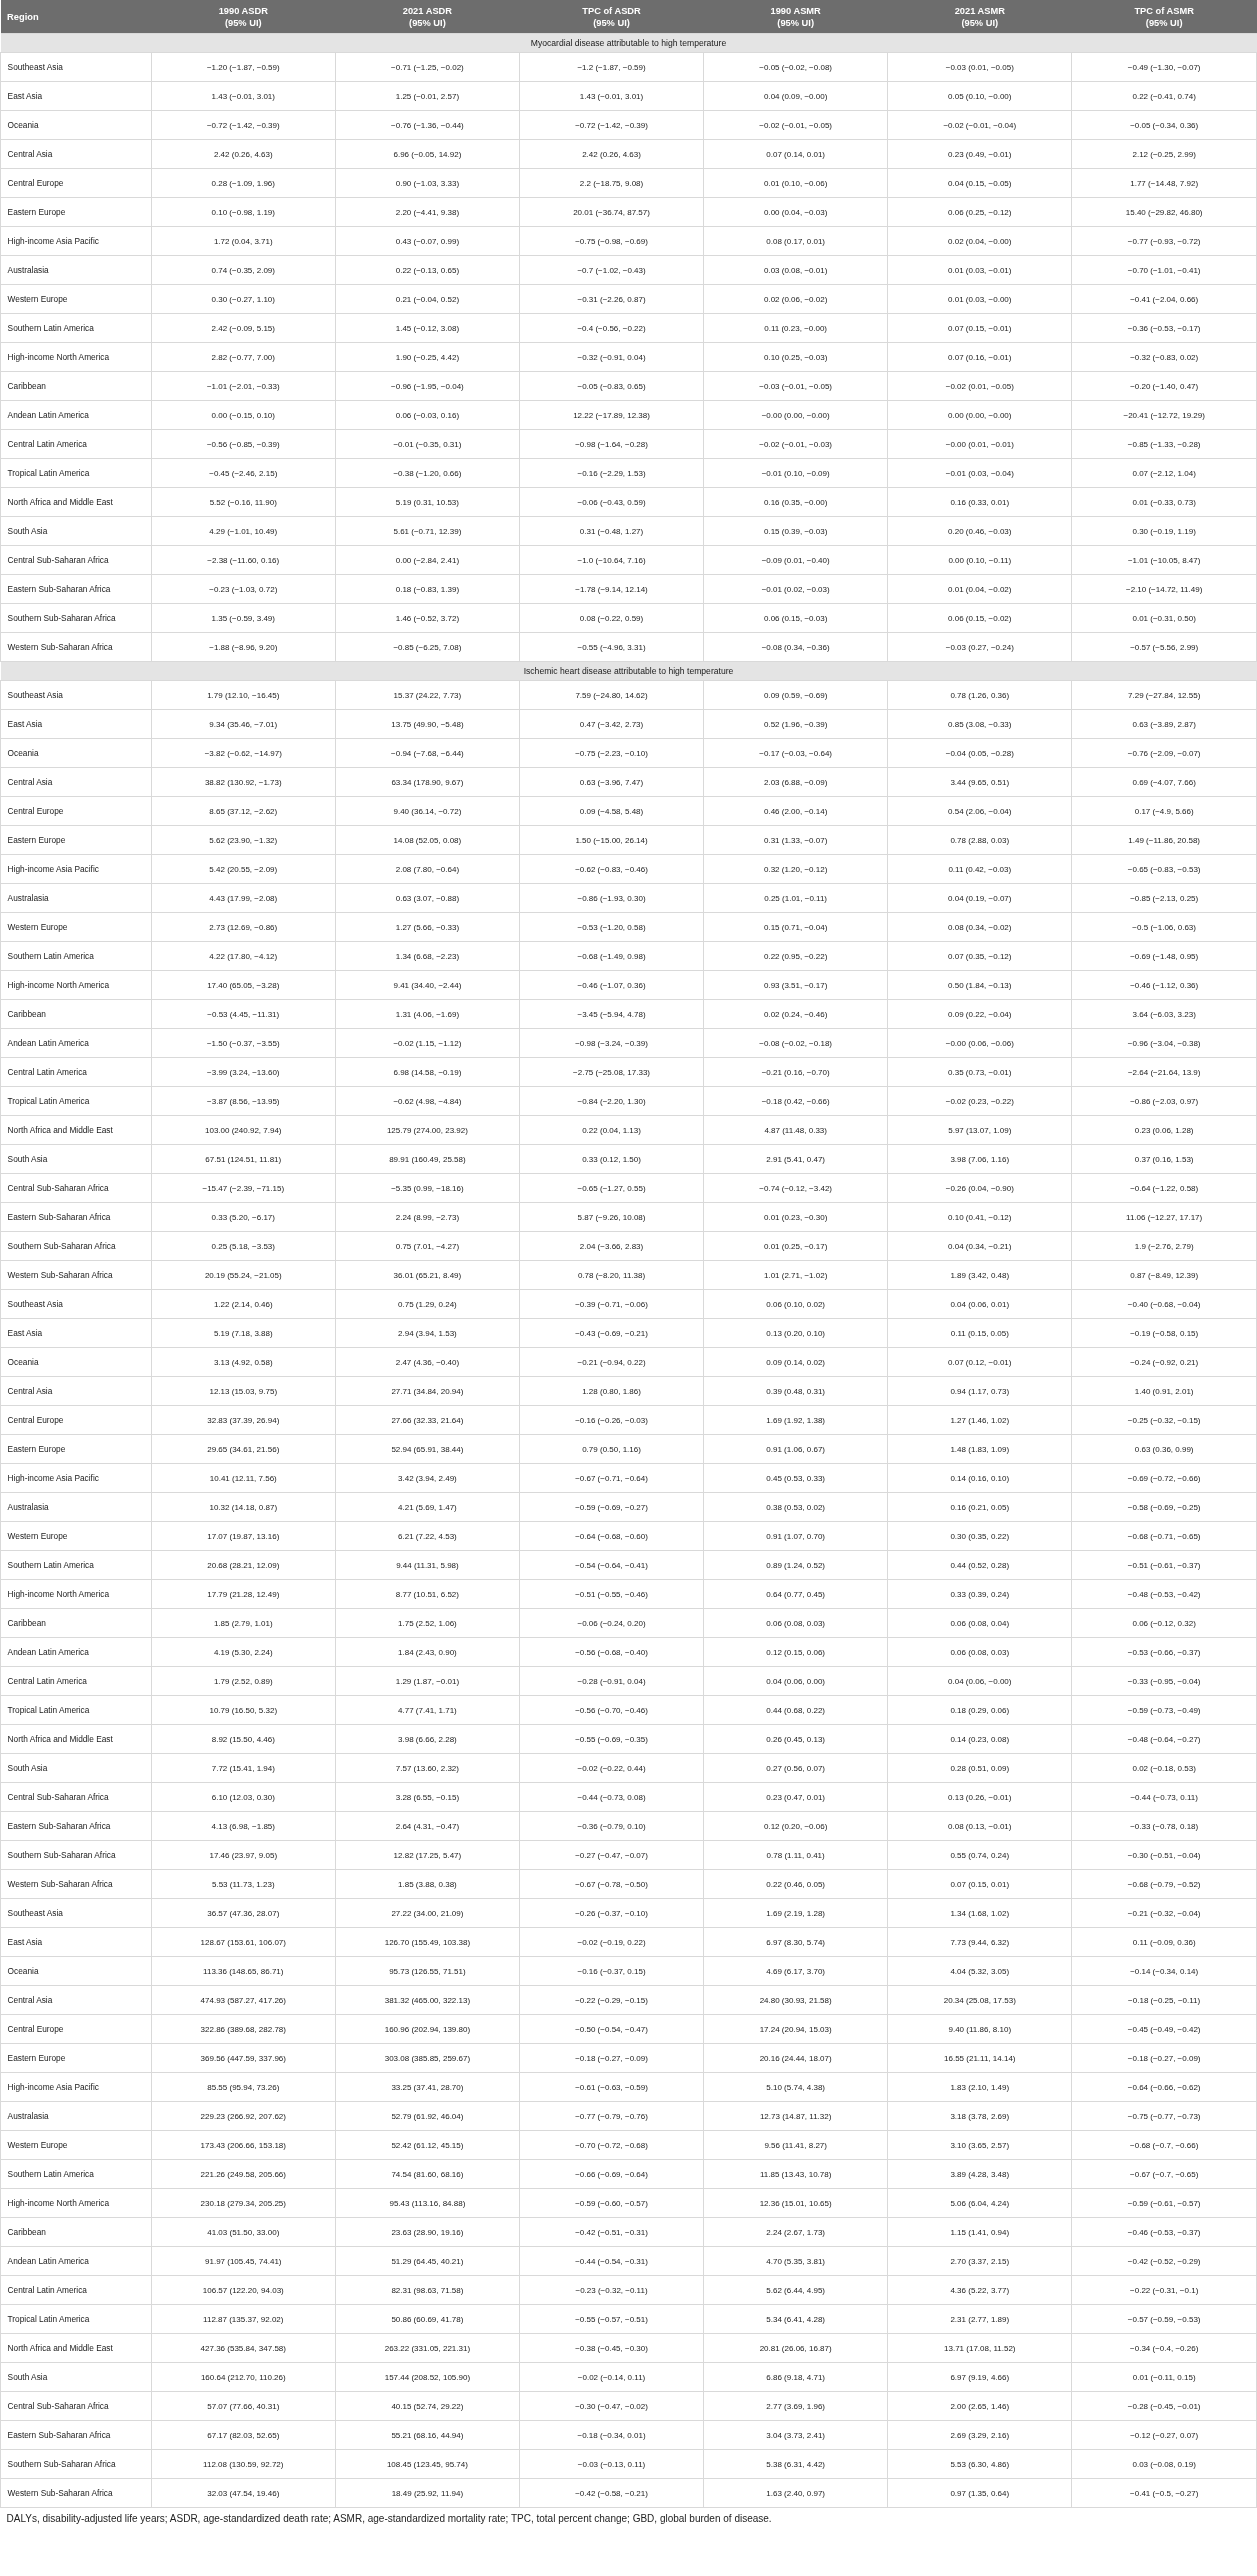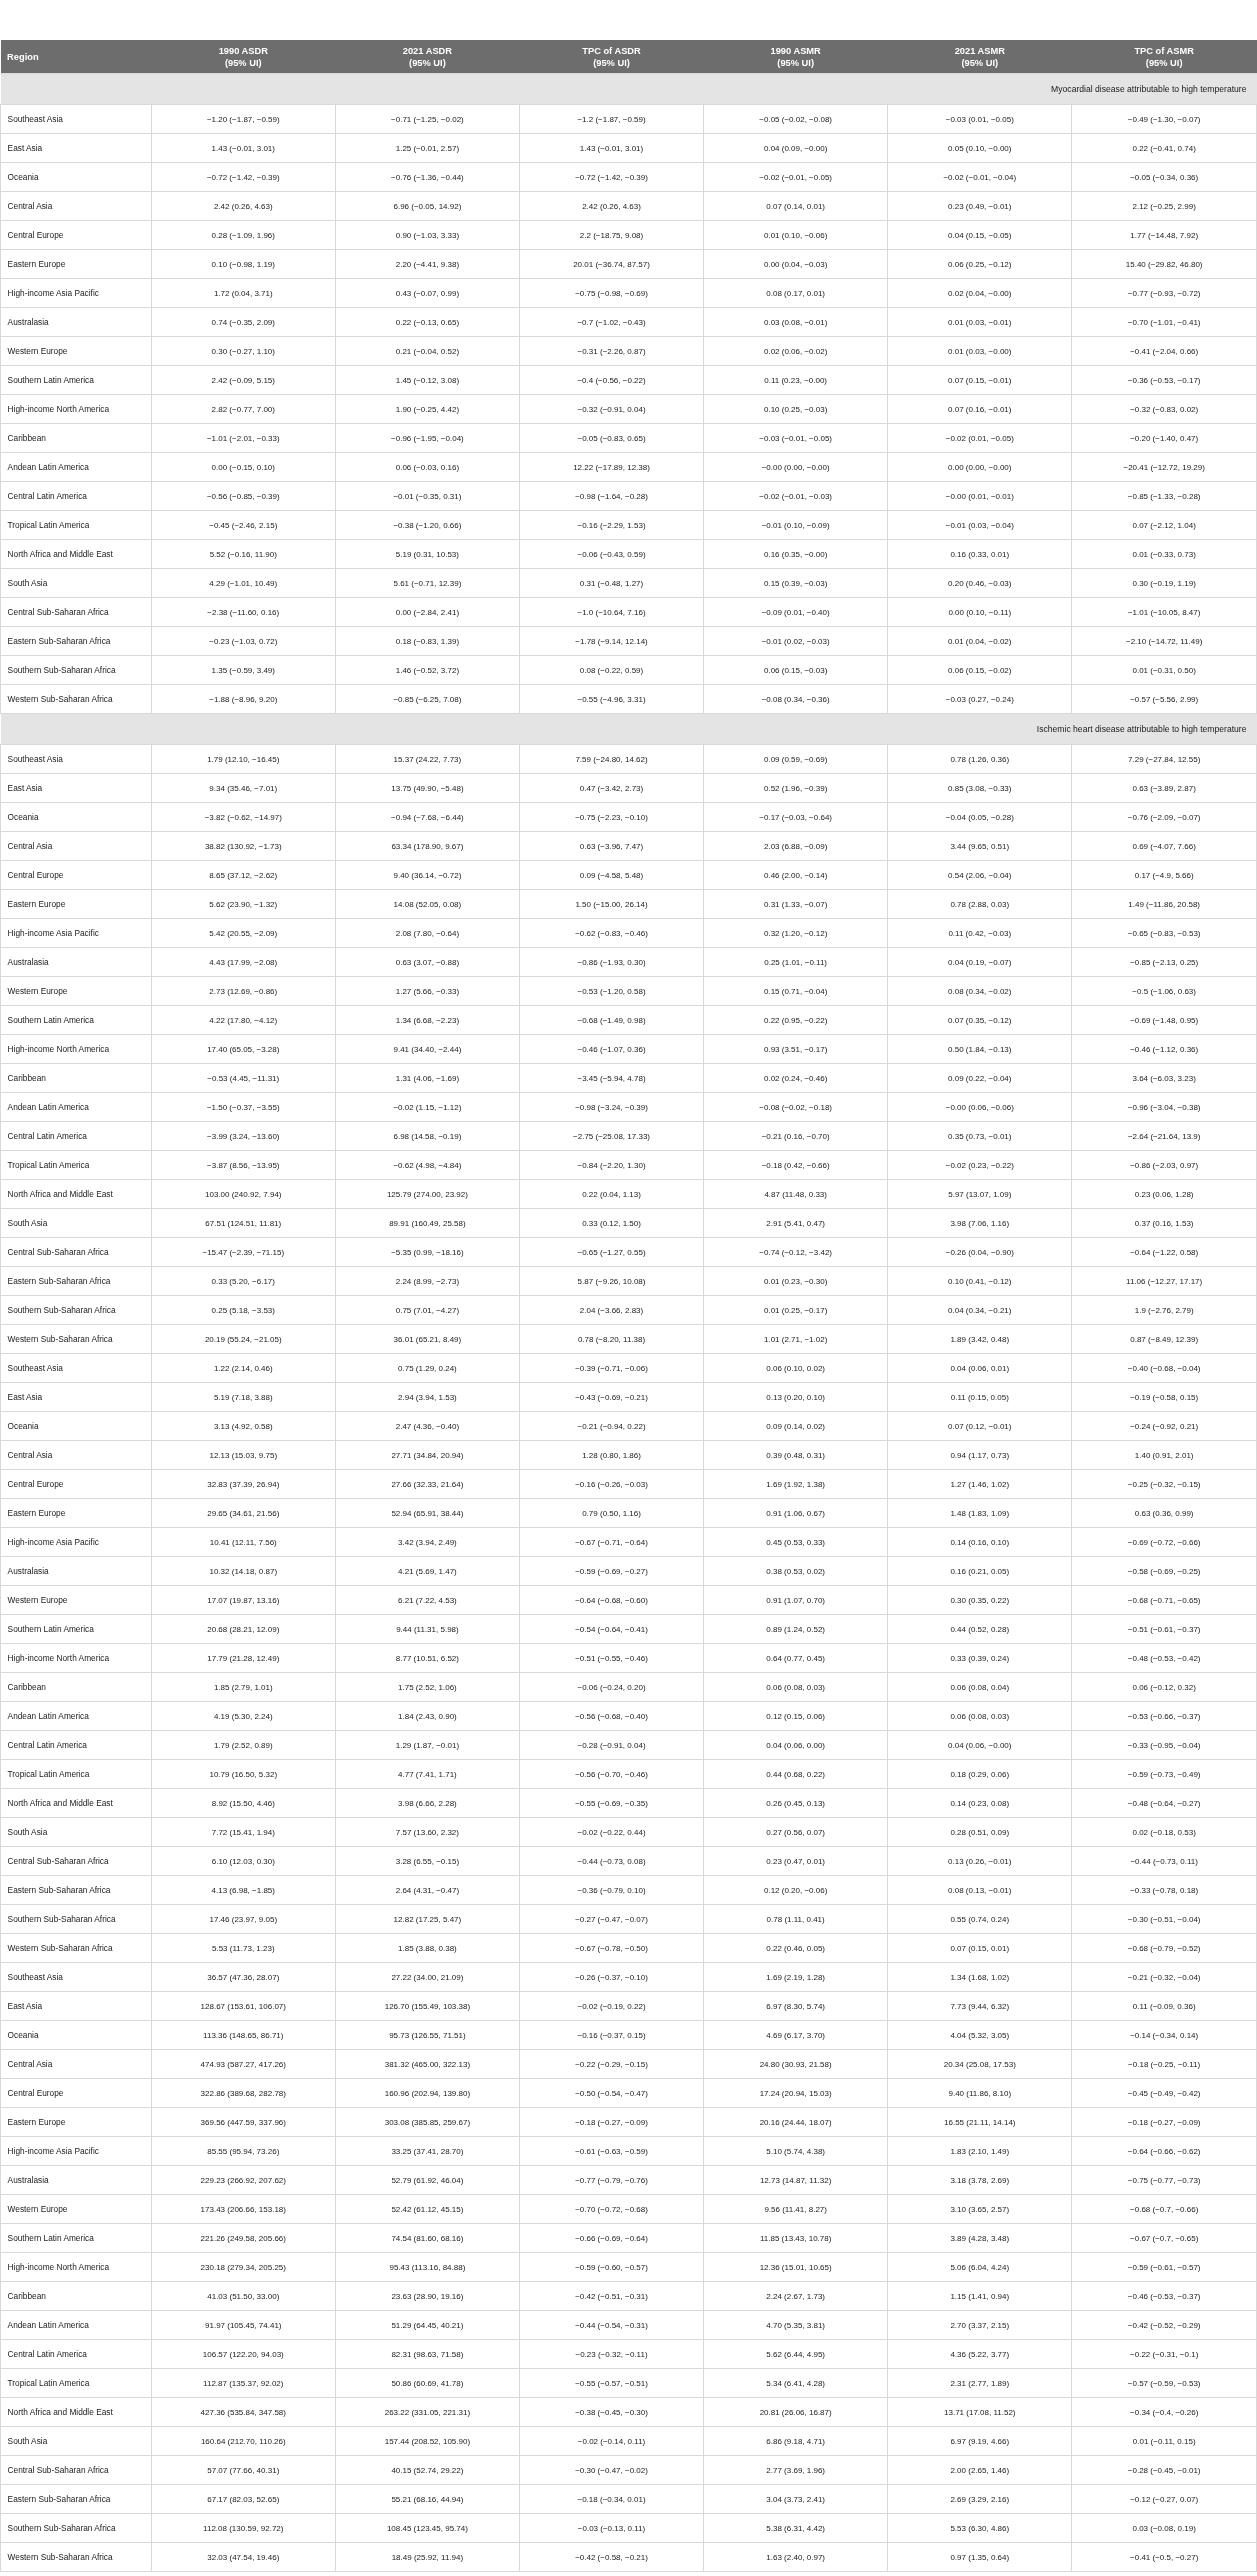--- a/index.html
+++ b/index.html
@@ -6,44 +6,43 @@
   html, body { margin: 0; padding: 0; background: #ffffff; }
   body {
     width: 1257px;
     font-family: "Liberation Sans", sans-serif;
     color: var(--text-color, #1a1a1a);
   }
   table.gbd-table {
     width: 100%;
     border-collapse: collapse;
     table-layout: fixed;
-    margin-top: 40px;
   }
   thead th {
     background: var(--header-bg, #6d6d6d);
     color: var(--header-text, #ffffff);
     font-size: 9.3px;
     font-weight: bold;
     vertical-align: middle;
     padding: 4.6px 4px;
     height: 32px;
     white-space: pre-line;
     line-height: 1.3;
   }
   thead th.region-header {
     text-align: left;
     padding-left: 6.6px;
   }
   tr.section-row td {
     background: var(--section-bg, #e4e4e4);
     font-size: 8.6px;
     font-weight: 400;
-    text-align: right;
-    padding: 4px 10px;
-    height: 31px;
+    text-align: center;
+    padding: 4px 17px;
+    height: 19px;
     border-top: 0.7px solid var(--border-color, #d9d9d9);
     border-bottom: 0.7px solid var(--border-color, #d9d9d9);
     color: #1a1a1a;
   }
   tr.data-row td {
     border: 0.7px solid var(--border-color, #d9d9d9);
     font-size: 8px;
     height: 29px;
     padding: 1.3px 4px;
     text-align: center;

